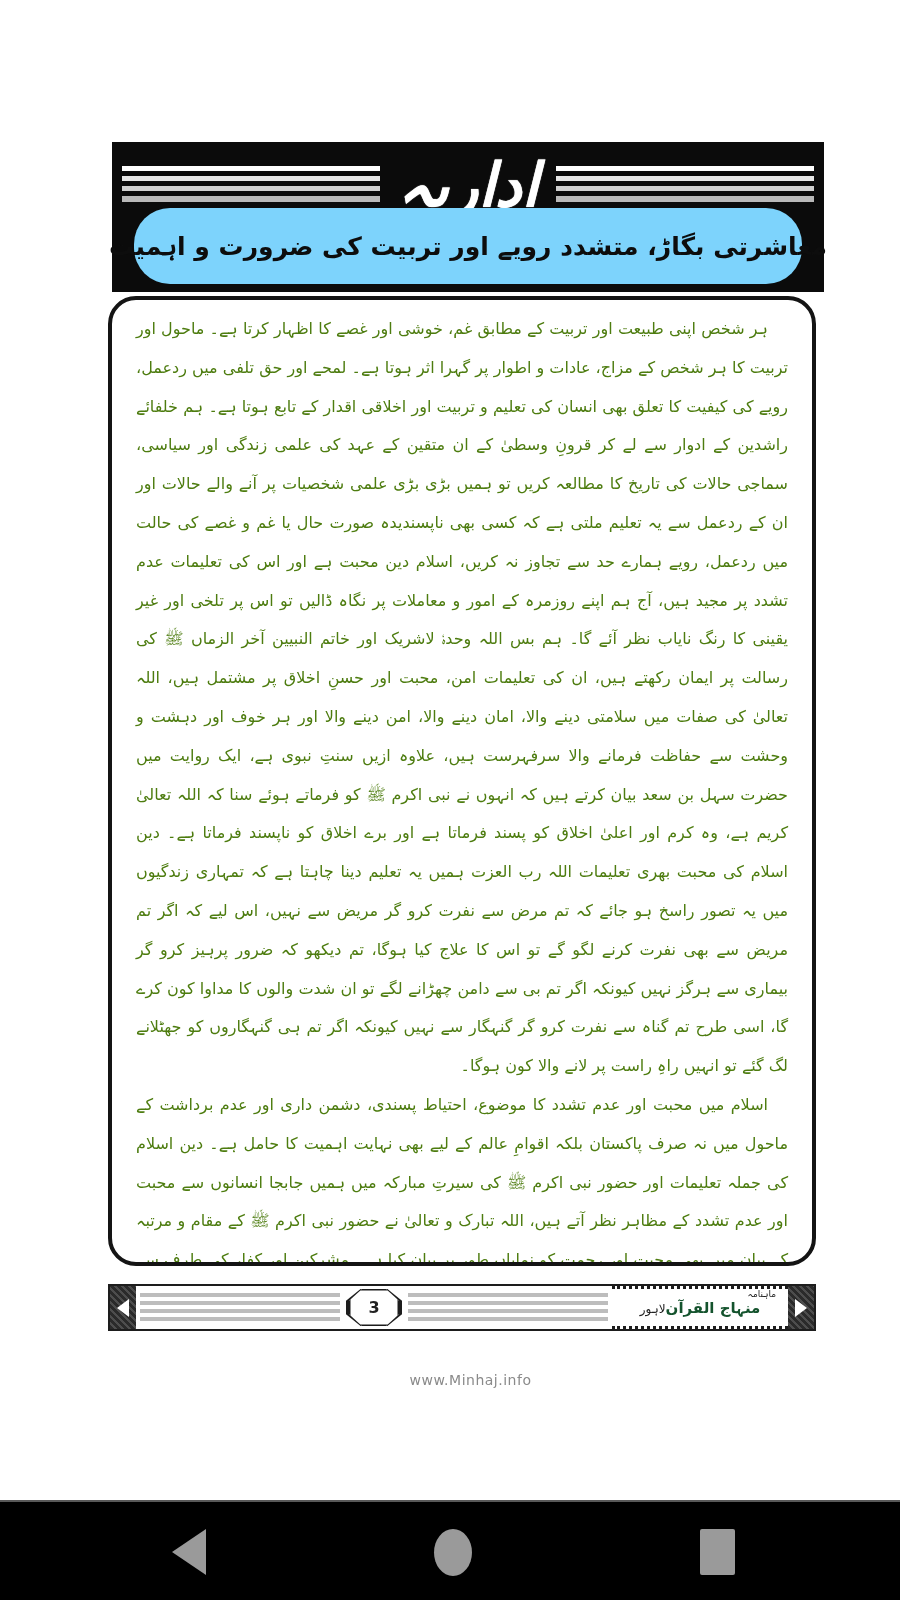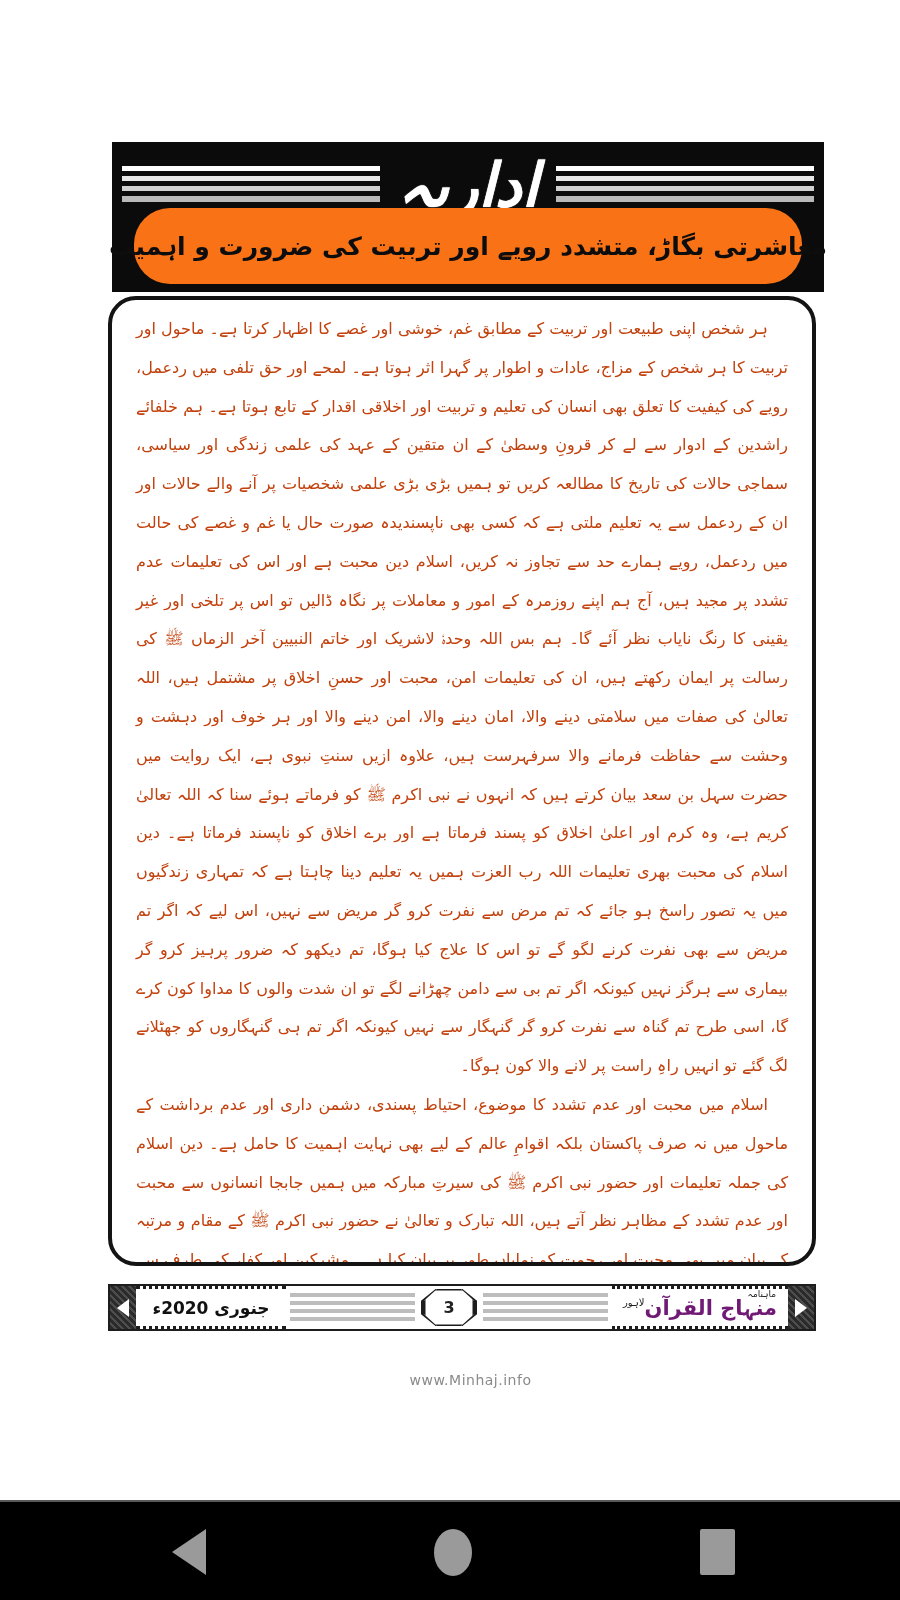--- a/index.html
+++ b/index.html
@@ -16,52 +16,52 @@
   .masthead-row { display:flex; align-items:flex-start; height:64px; padding:14px 10px 0 10px; }
   .rule-group { flex:1; height:38px; margin-top:10px;
     background:linear-gradient(to bottom,
       #ffffff 0 5px, #0b0b0b 5px 10px,
       #e6e6e6 10px 15px, #0b0b0b 15px 20px,
       #d0d0d0 20px 25px, #0b0b0b 25px 30px,
       #b9b9b9 30px 36px, #0b0b0b 36px 38px); }
   .masthead-word { direction:rtl; color:#ffffff; font-weight:bold; font-size:60px; line-height:58px;
     padding:0 18px; white-space:nowrap; text-shadow:0 0 1px #fff;font-style:italic; }
 
-  .title-box { position:absolute; left:22px; right:22px; top:66px; bottom:8px; background:#f97316;
+  .title-box { position:absolute; left:22px; right:22px; top:66px; bottom:8px; background:#7dd3fc;
     border-radius:36px; display:flex; align-items:center; justify-content:center; }
   .title-text { direction:rtl; color:#0d0d0d; font-weight:bold; font-size:25px; white-space:nowrap; }
 
   
   .article-frame { position:absolute; left:108px; top:296px; width:708px; height:970px;
     border:4px solid #141414; border-radius:28px; background:#ffffff; overflow:hidden;
     padding:10px 24px 8px 24px; }
-  .article-frame p { direction:rtl; text-align:justify; color:#c2410c;
+  .article-frame p { direction:rtl; text-align:justify; color:#4d7c0f;
     font-size:16px; line-height:38.8px; text-indent:20px; }
 
   
   .band { position:absolute; left:108px; top:1284px; width:708px; height:47px;
     border:2px solid #1d1d1d; background:#ffffff; display:flex; align-items:stretch; }
   .notch { width:26px; background:repeating-linear-gradient(45deg,#2a2a2a 0 3px,#4d4d4d 3px 5px);
     display:flex; align-items:center; justify-content:center; }
   .notch .tri-l { width:0; height:0; border-top:9px solid transparent; border-bottom:9px solid transparent; border-right:12px solid #ffffff; }
   .notch .tri-r { width:0; height:0; border-top:9px solid transparent; border-bottom:9px solid transparent; border-left:12px solid #ffffff; }
   .band-seg { display:flex; align-items:center; justify-content:center; }
   .band-white { background:#ffffff; border-top:3px dotted #1d1d1d; border-bottom:3px dotted #1d1d1d; }
   .band-date { width:150px; direction:rtl; font-weight:bold; font-size:17px; color:#111; white-space:nowrap; }
   .band-stripes { flex:1; margin:7px 4px; background:repeating-linear-gradient(to bottom,#bdbdbd 0 4px,#ffffff 4px 8px); }
   .hex-outer { width:56px; margin:1px 2px; background:#1d1d1d; display:flex; align-items:center; justify-content:center;
     clip-path:polygon(26% 0,74% 0,100% 32%,100% 68%,74% 100%,26% 100%,0 68%,0 32%); }
   .hex-inner { width:50px; height:37px; background:#ffffff; display:flex; align-items:center; justify-content:center;
     clip-path:polygon(26% 0,74% 0,100% 32%,100% 68%,74% 100%,26% 100%,0 68%,0 32%);
     box-shadow:inset 0 0 0 1.5px #1d1d1d; }
   .hex-inner span { font-size:16px; font-weight:bold; color:#222; }
   .band-logo { width:176px; position:relative; direction:rtl; gap:0; }
-  .logo-name { font-weight:bold; font-size:21px; color:#701a75; white-space:nowrap; letter-spacing:-1px; }
+  .logo-name { font-weight:bold; font-size:15px; color:#14532d; white-space:nowrap; letter-spacing:-1px; }
   .logo-small-top { position:absolute; top:0px; right:12px; font-size:9px; color:#222; }
-  .logo-city { font-size:10px; color:#222; align-self:flex-end; margin-bottom:18px; }
+  .logo-city { font-size:12px; color:#222; align-self:flex-end; margin-bottom:10px; }
 
   .site-link { position:absolute; left:0; width:900px; top:1372px; text-align:center;
     font-size:14px; color:#8a8a8a; letter-spacing:0.5px;padding-left:41px; }
 
   
   .navbar { position:absolute; left:0; top:1500px; width:900px; height:100px; background:#000000;
     border-top:2px solid #595959; }
   .nav-btn { position:absolute; top:0; width:120px; height:100px; display:flex; align-items:center; justify-content:center;
     background:transparent; border:none; cursor:pointer; }
   .nav-back { left:129px; } .nav-home { left:393px; } .nav-recents { left:657px; }
@@ -89,21 +89,20 @@
 
     <div class="article-frame">
       <p>ہر شخص اپنی طبیعت اور تربیت کے مطابق غم، خوشی اور غصے کا اظہار کرتا ہے۔ ماحول اور تربیت کا ہر شخص کے مزاج، عادات و اطوار پر گہرا اثر ہوتا ہے۔ لمحے اور حق تلفی میں ردعمل، رویے کی کیفیت کا تعلق بھی انسان کی تعلیم و تربیت اور اخلاقی اقدار کے تابع ہوتا ہے۔ ہم خلفائے راشدین کے ادوار سے لے کر قرونِ وسطیٰ کے ان متقین کے عہد کی علمی زندگی اور سیاسی، سماجی حالات کی تاریخ کا مطالعہ کریں تو ہمیں بڑی بڑی علمی شخصیات پر آنے والے حالات اور ان کے ردعمل سے یہ تعلیم ملتی ہے کہ کسی بھی ناپسندیدہ صورت حال یا غم و غصے کی حالت میں ردعمل، رویے ہمارے حد سے تجاوز نہ کریں، اسلام دین محبت ہے اور اس کی تعلیمات عدم تشدد پر مجید ہیں، آج ہم اپنے روزمرہ کے امور و معاملات پر نگاہ ڈالیں تو اس پر تلخی اور غیر یقینی کا رنگ نایاب نظر آئے گا۔ ہم بس اللہ وحدہٗ لاشریک اور خاتم النبیین آخر الزماں ﷺ کی رسالت پر ایمان رکھتے ہیں، ان کی تعلیمات امن، محبت اور حسنِ اخلاق پر مشتمل ہیں، اللہ تعالیٰ کی صفات میں سلامتی دینے والا، امان دینے والا، امن دینے والا اور ہر خوف اور دہشت و وحشت سے حفاظت فرمانے والا سرفہرست ہیں، علاوہ ازیں سنتِ نبوی ہے، ایک روایت میں حضرت سہل بن سعد بیان کرتے ہیں کہ انہوں نے نبی اکرم ﷺ کو فرماتے ہوئے سنا کہ اللہ تعالیٰ کریم ہے، وہ کرم اور اعلیٰ اخلاق کو پسند فرماتا ہے اور برے اخلاق کو ناپسند فرماتا ہے۔ دین اسلام کی محبت بھری تعلیمات اللہ رب العزت ہمیں یہ تعلیم دینا چاہتا ہے کہ تمہاری زندگیوں میں یہ تصور راسخ ہو جائے کہ تم مرض سے نفرت کرو گر مریض سے نہیں، اس لیے کہ اگر تم مریض سے بھی نفرت کرنے لگو گے تو اس کا علاج کیا ہوگا، تم دیکھو کہ ضرور پرہیز کرو گر بیماری سے ہرگز نہیں کیونکہ اگر تم بی سے دامن چھڑانے لگے تو ان شدت والوں کا مداوا کون کرے گا، اسی طرح تم گناہ سے نفرت کرو گر گنہگار سے نہیں کیونکہ اگر تم ہی گنہگاروں کو جھٹلانے لگ گئے تو انہیں راہِ راست پر لانے والا کون ہوگا۔</p>
       <p>اسلام میں محبت اور عدم تشدد کا موضوع، احتیاط پسندی، دشمن داری اور عدم برداشت کے ماحول میں نہ صرف پاکستان بلکہ اقوامِ عالم کے لیے بھی نہایت اہمیت کا حامل ہے۔ دین اسلام کی جملہ تعلیمات اور حضور نبی اکرم ﷺ کی سیرتِ مبارکہ میں ہمیں جابجا انسانوں سے محبت اور عدم تشدد کے مظاہر نظر آتے ہیں، اللہ تبارک و تعالیٰ نے حضور نبی اکرم ﷺ کے مقام و مرتبہ کے بیان میں بھی محبت اور رحمت کو نمایاں طور پر بیان کیا ہے۔ مشرکین اور کفار کی طرف سے آپ ﷺ اور آپ کے اصحاب پر ظلم کے پہاڑ توڑے جاتے رہے، کسی کو کوڑے مارے جاتے، کسی کو آگ کے انگاروں پر لٹایا جاتا، کبھی آپ کو پتھروں سے لہولہان کیا جاتا، کبھی معاشرتی مقاطعہ کیا جاتا۔ ظلم و ستم کی اس انتہا پر جب صحابہ کرام عرض کرنے پر مجبور ہو جاتے کہ یا رسول اللہ ﷺ! آپ خاطیوں اور مشرکوں کے لیے بددعا کیجئے تو آپ ﷺ اپنے اصحاب کے اس تقاضے پر جواباً ارشاد فرماتے مجھے لعنت کرنے والا بنا کر مبعوث نہیں کیا گیا، مجھے تو صرف سراپا رحمت بنا کر بھیجا گیا ہے۔ اگر ہم قرآن و سنت کی مذکورہ تعلیمات کا صدقِ دل سے مطالعہ کریں تو ہمارے دلوں میں بھی نفرت جگہ نہیں بنا پائے گی اور ہم انسانیت</p>
     </div>
 
     <div class="band">
       <div class="notch">
           <span class="tri-l"></span>
         </div>
-      <div class="band-seg band-white band-date">جنوری 2020ء</div>
       <div class="band-stripes"></div>
       <div class="band-seg">
         <div class="hex-outer">
           <div class="hex-inner">
             <span>3</span>
           </div>
         </div>
       </div>
       <div class="band-stripes"></div>
       <div class="band-seg band-white band-logo">

